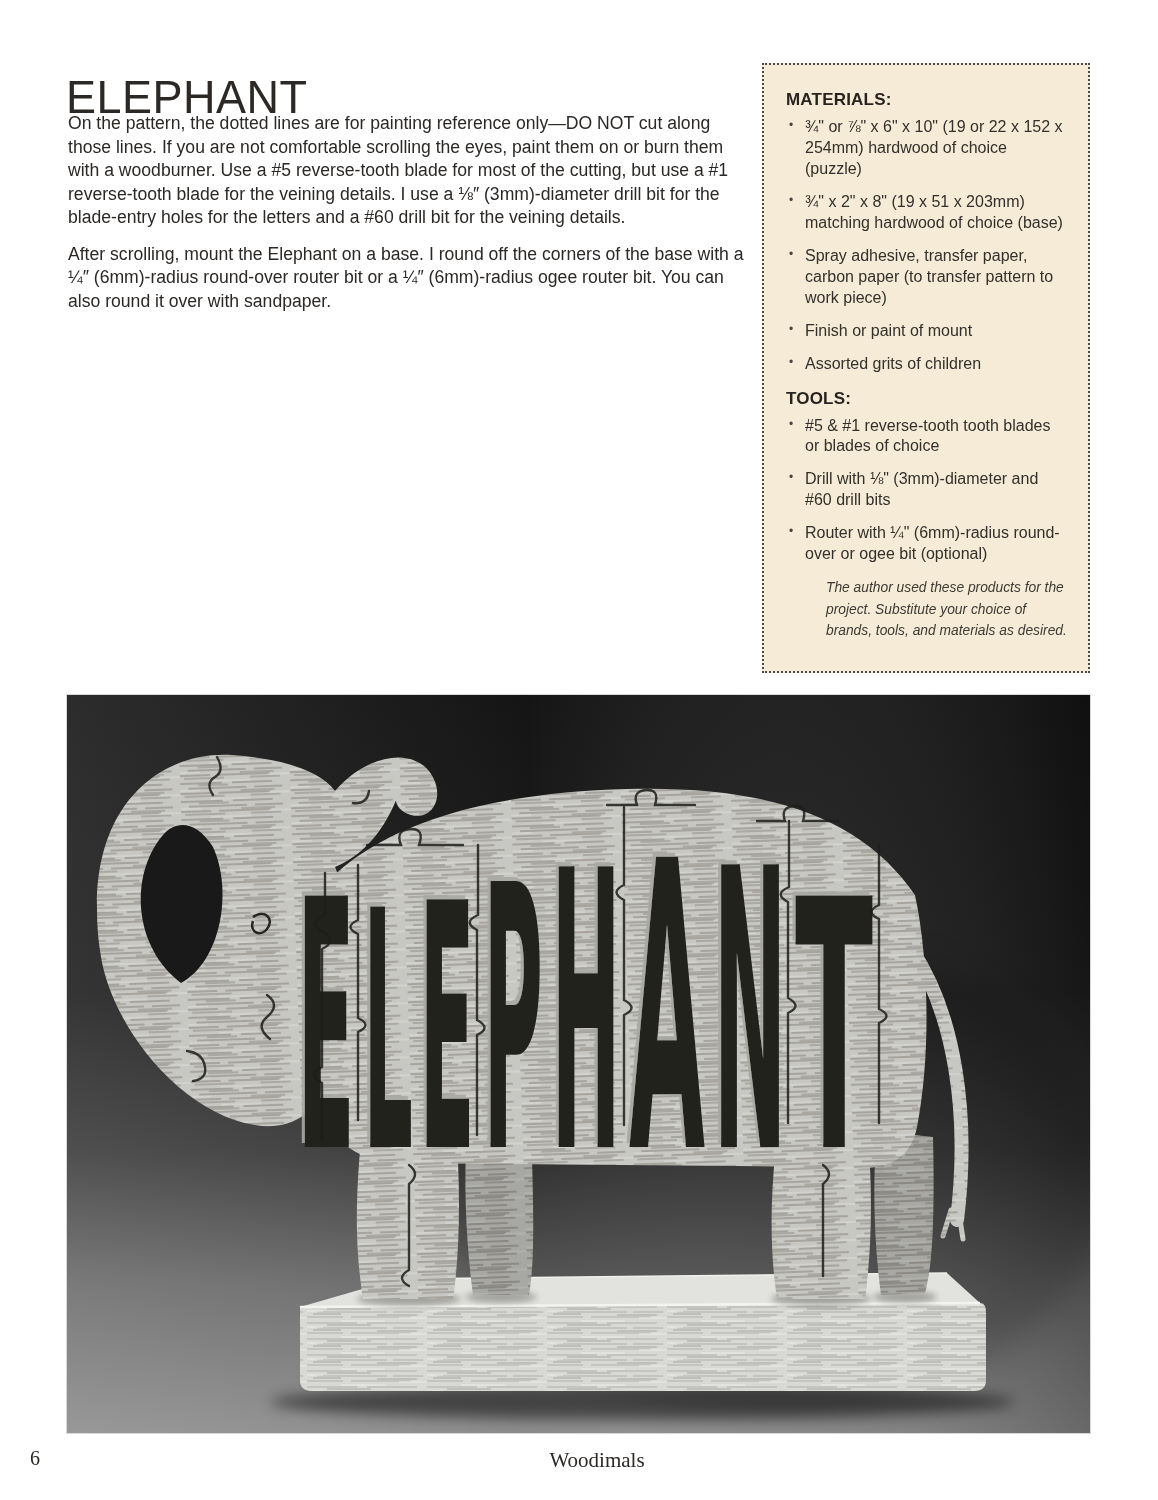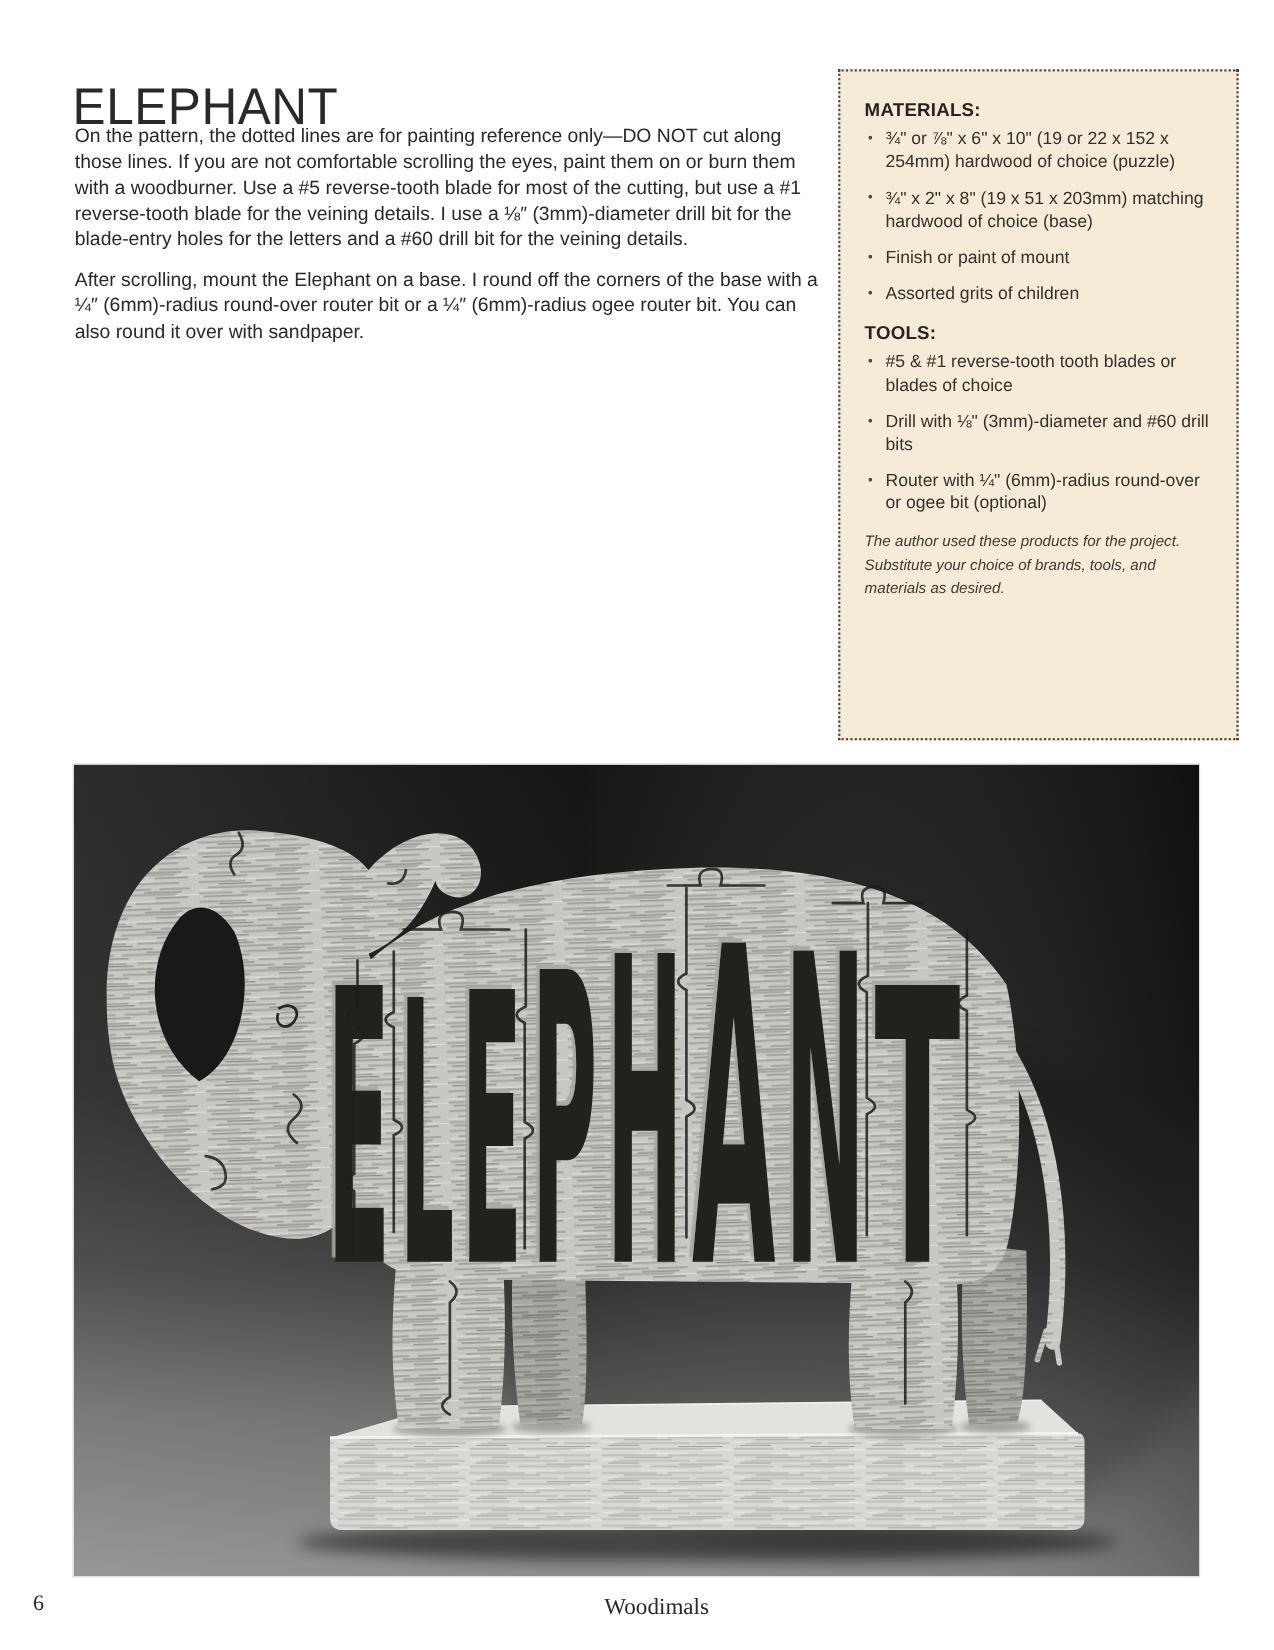--- a/index.html
+++ b/index.html
@@ -2,28 +2,28 @@
 <html><head>
 <meta charset="utf-8">
 <style>
   html,body{margin:0;padding:0;background:#ffffff;}
   .page{position:relative;width:1158px;height:1500px;background:#ffffff;
         font-family:"Liberation Sans",sans-serif;color:#2b2825;overflow:hidden;padding-left:36px;}
   .title{position:absolute;left:66px;top:70px;margin:0;font-size:45px;font-weight:400;
          letter-spacing:.5px;color:#2b2825;transform:scaleY(1.04);transform-origin:left top;}
   .body-col{position:absolute;left:68px;top:112px;width:688px;font-size:17.6px;line-height:1.34;}
   .body-col p{margin:0 0 13px 0;}
-  .mat-box{position:absolute;left:762px;top:63px;width:364px;height:610px;box-sizing:border-box;
+  .mat-box{position:absolute;left:762px;top:63px;width:328px;height:610px;box-sizing:border-box;
            background:#f5ebd7;border:2px dotted #4a4a44;padding:25px 20px 18px 22px;}
   .mat-box h2{margin:0 0 7px 0;font-size:17px;letter-spacing:.2px;color:#272420;}
   .mat-box h2.tools{margin-top:14px;}
   .mat-box ul{list-style:none;margin:0;padding:0;}
   .mat-box li{position:relative;padding-left:19px;margin:0 0 12px 0;font-size:16px;line-height:1.31;color:#33302b;}
   .mat-box li::before{content:"•";position:absolute;left:3px;top:1px;font-size:12px;color:#4a463f;}
-  .mat-note{margin-top:12px;font-style:italic;font-size:13.8px;line-height:1.55;color:#3d3a34;}
+  .mat-note{margin-top:12px;font-style:italic;font-size:13.8px;line-height:1.55;color:#3d3a34;margin-left:40px;}
   .photo{position:absolute;left:67px;top:695px;width:1023px;height:738px;outline:1px solid #d8d8d4;}
   .photo svg{display:block;}
   .pg-num{position:absolute;left:30px;top:1447px;font-family:"Liberation Serif",serif;font-size:20px;color:#2b2825;}
   .book-title{position:absolute;left:0;right:0;top:1448px;text-align:center;
               font-family:"Liberation Serif",serif;font-size:21px;color:#2b2825;}
 </style>
 </head>
 <body>
 
 <div class="page">
@@ -33,20 +33,21 @@
   <div class="body-col">
     <p>On the pattern, the dotted lines are for painting reference only—DO NOT cut along those lines. If you are not comfortable scrolling the eyes, paint them on or burn them with a woodburner. Use a #5 reverse-tooth blade for most of the cutting, but use a #1 reverse-tooth blade for the veining details. I use a ⅛″ (3mm)-diameter drill bit for the blade-entry holes for the letters and a #60 drill bit for the veining details.</p>
     <p>After scrolling, mount the Elephant on a base. I round off the corners of the base with a ¼″ (6mm)-radius round-over router bit or a ¼″ (6mm)-radius ogee router bit. You can also round it over with sandpaper.</p>
   </div>
 
   <div class="mat-box">
     <h2>MATERIALS:</h2>
     <ul>
       <li>¾" or ⅞" x 6" x 10" (19 or 22 x 152 x 254mm) hardwood of choice (puzzle)</li>
       <li>¾" x 2" x 8" (19 x 51 x 203mm) matching hardwood of choice (base)</li>
+      <li>Spray adhesive, transfer paper, carbon paper (to transfer pattern to work piece)</li>
       <li>Finish or paint of mount</li>
       <li>Assorted grits of children</li>
     </ul>
     <h2 class="tools">TOOLS:</h2>
     <ul>
       <li>#5 &amp; #1 reverse-tooth tooth blades or blades of choice</li>
       <li>Drill with ⅛" (3mm)-diameter and #60 drill bits</li>
       <li>Router with ¼" (6mm)-radius round-over or ogee bit (optional)</li>
     </ul>
     <div class="mat-note">The author used these products for the project. Substitute your choice of brands, tools, and materials as desired.</div>

